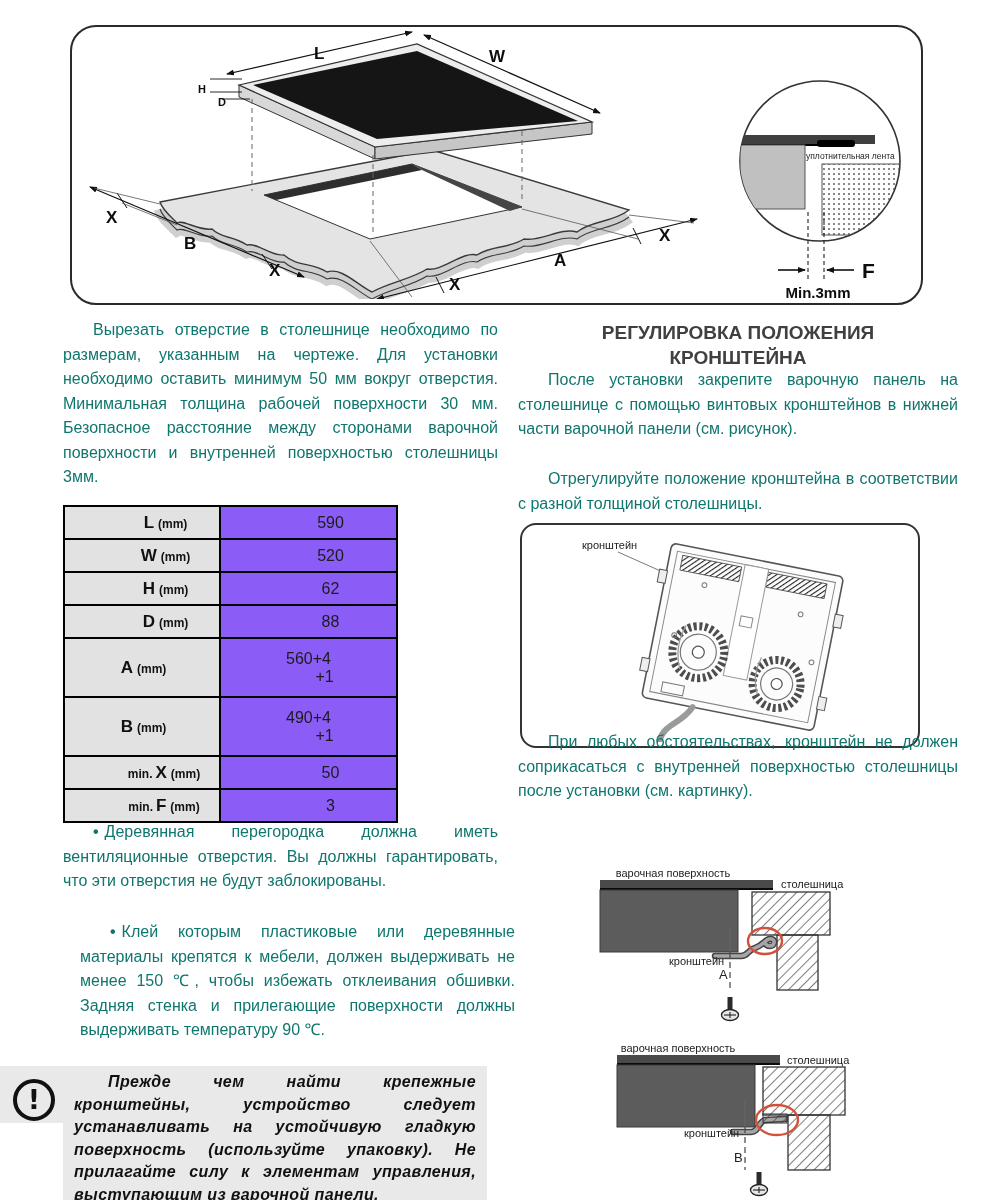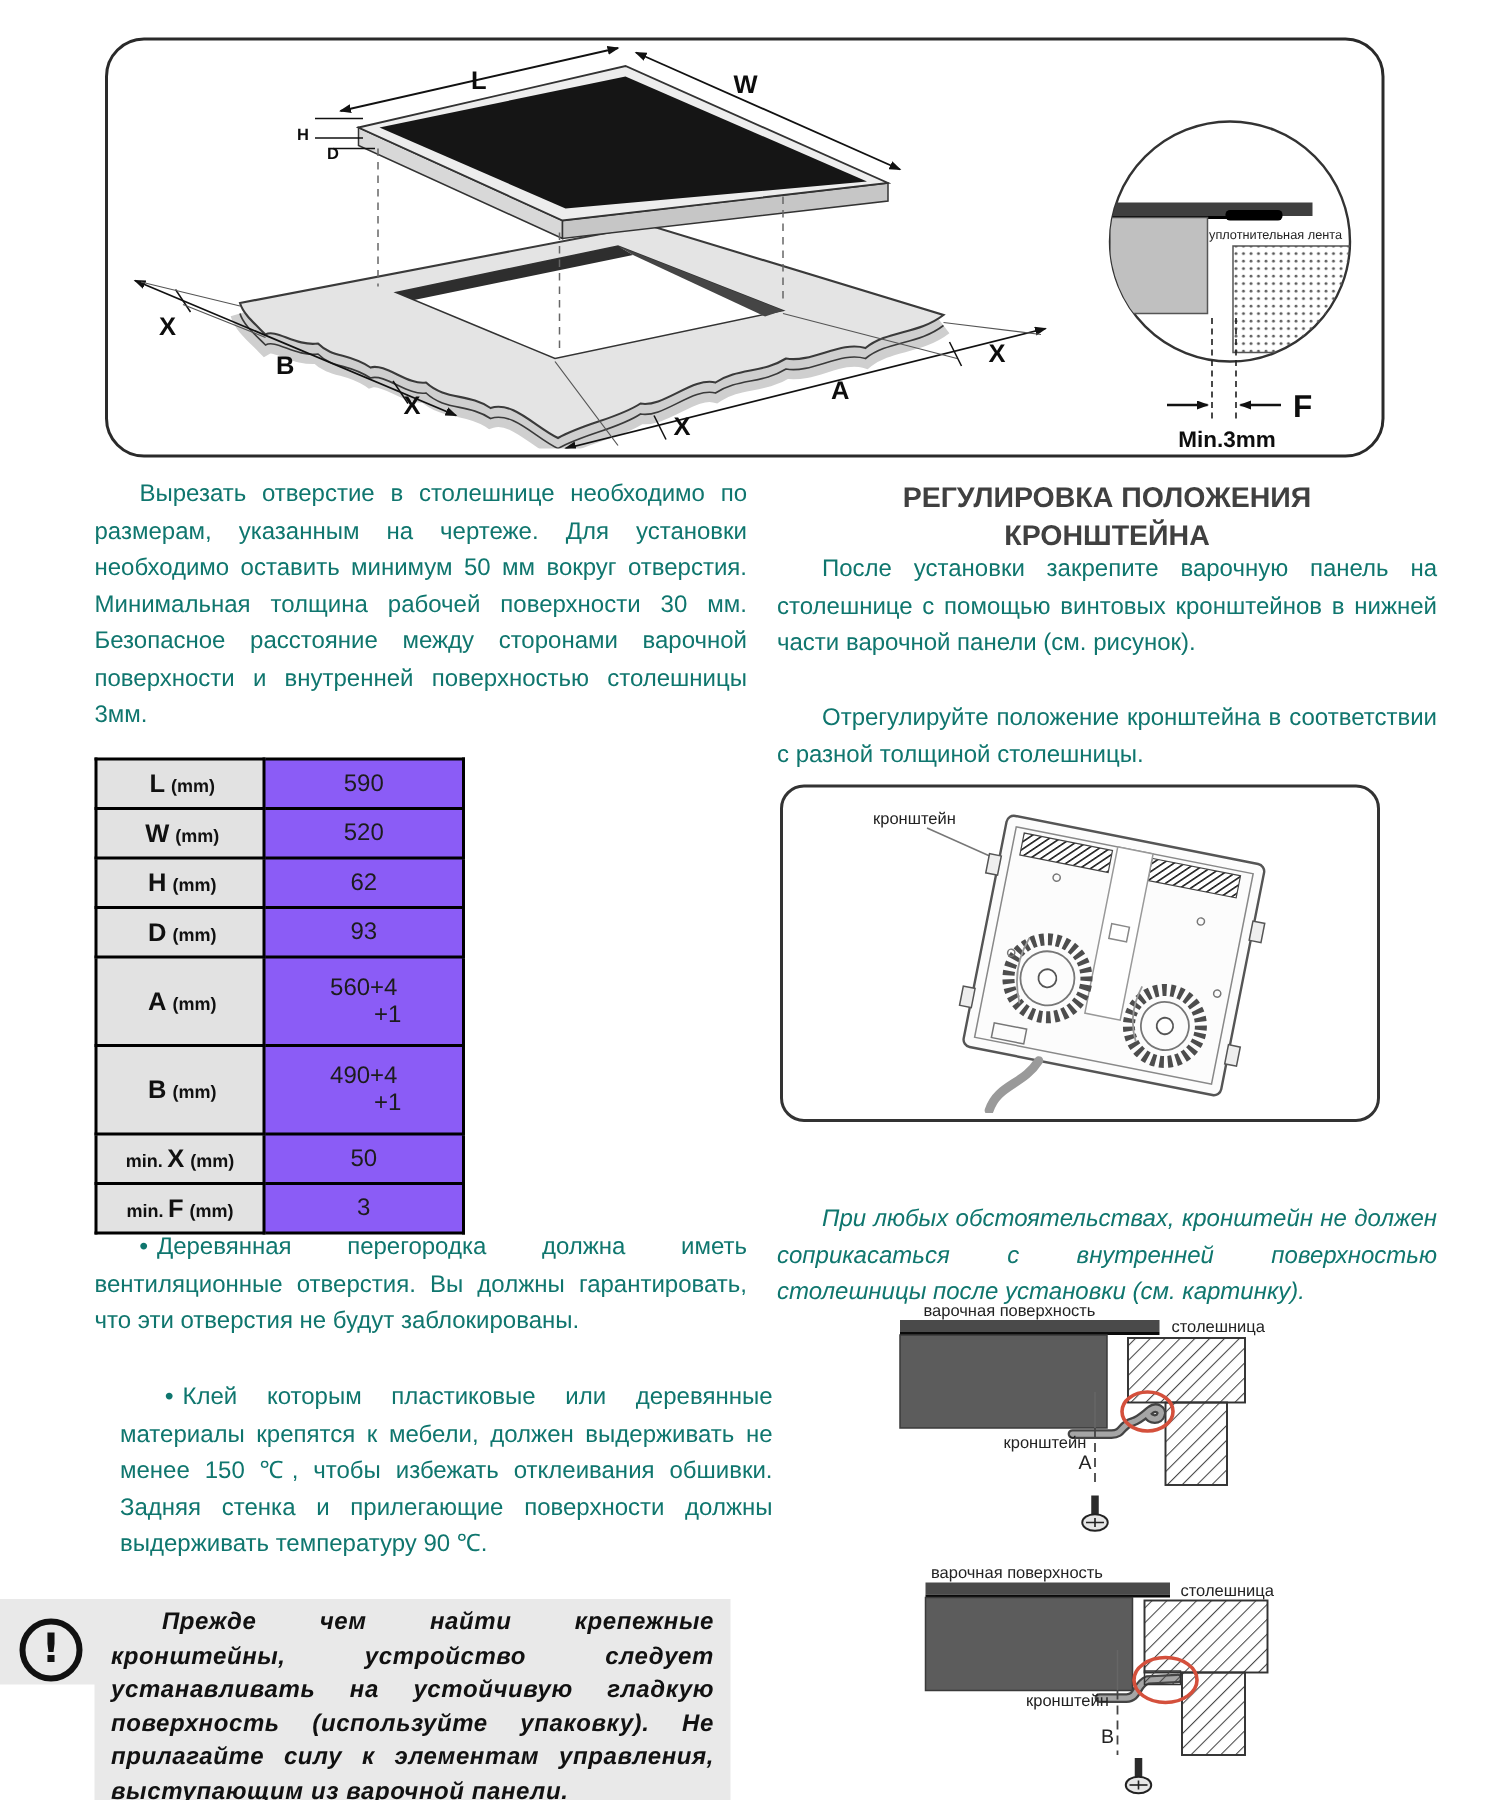--- a/index.html
+++ b/index.html
@@ -10,21 +10,21 @@
   .ind{text-indent:30px;}
   .bullet-mark{font-weight:bold;margin-right:6px;}
   
   .dim-table{position:absolute;left:63px;top:505px;border-collapse:collapse;table-layout:fixed;}
   .dim-table td{border:2px solid #000;padding:0;vertical-align:middle;}
   .dim-table .lab{width:110px;background:#e2e2e2;text-align:center;font-weight:bold;color:#111;}
   .dim-table .val{width:131px;text-align:center;font-size:16px;background:#8b5cf6;}
   .lab .big{font-size:17px;}
   .lab .pre{font-size:12px;margin-right:3px;}
   .lab .small{font-size:12px;margin-left:4px;}
-  .r1 td{height:31px;}
+  .r1 td{height:31px;padding-left:44px;}
   .r2 td{height:57px;}
   .v2{transform:translateX(16px);}
   
   .h-right{position:absolute;left:518px;top:320px;width:440px;text-align:center;
            font-weight:bold;font-size:19px;line-height:25px;color:#404040;}
   
   .fig-top{position:absolute;left:70px;top:25px;width:849px;height:276px;
            border:2.5px solid #2a2a2a;border-radius:26px;}
   .fig-hob{position:absolute;left:520px;top:523px;width:396px;height:221px;
            border:2px solid #333;border-radius:16px;}
@@ -166,21 +166,21 @@
       <tr class="r1">
         <td class="lab"><span class="pre"></span><span class="big">H</span><span class="small">(mm)</span></td>
         <td class="val">
             <div class="v1">62</div>
             <div class="v2"></div>
           </td>
       </tr>
       <tr class="r1">
         <td class="lab"><span class="pre"></span><span class="big">D</span><span class="small">(mm)</span></td>
         <td class="val">
-            <div class="v1">93</div>
+            <div class="v1">88</div>
             <div class="v2"></div>
           </td>
       </tr>
       <tr class="r2">
         <td class="lab"><span class="pre"></span><span class="big">A</span><span class="small">(mm)</span></td>
         <td class="val">
             <div class="v1">560+4</div>
             <div class="v2">+1</div>
           </td>
       </tr>
@@ -261,21 +261,21 @@
         <circle cx="40" cy="35" r="2.4" fill="none" stroke="#777"></circle>
         <circle cx="140" cy="45" r="2.4" fill="none" stroke="#777"></circle>
         <circle cx="160" cy="90" r="2.4" fill="none" stroke="#777"></circle>
         <circle cx="20" cy="90" r="2.4" fill="none" stroke="#777"></circle>
         <rect x="18" y="138" width="22" height="10" fill="none" stroke="#777" stroke-width="1"></rect>
         <path d="M52,157 C45,175 28,178 26,196" fill="none" stroke="#9a9a9a" stroke-width="6" stroke-linecap="round"></path>
       </g>
     </svg>
   </div>
 
-  <p class="para ind" style="left:518px;top:801px;width:440px;margin:0;font-style:italic;">При любых обстоятельствах, кронштейн не должен соприкасаться с внутренней поверхностью столешницы после установки (см. картинку).</p>
+  <p class="para ind" style="left:518px;top:730px;width:440px;margin:0;">При любых обстоятельствах, кронштейн не должен соприкасаться с внутренней поверхностью столешницы после установки (см. картинку).</p>
 
   <svg class="abs" style="left:565px;top:866px;" width="395" height="160" viewBox="0 0 395 160">
     <defs>
       <pattern id="h1" patternUnits="userSpaceOnUse" width="7" height="7" patternTransform="rotate(45)">
         <line x1="0" y1="0" x2="0" y2="7" stroke="#444" stroke-width="1.4"></line>
       </pattern>
     </defs>
     <text class="figlbl" x="108" y="11" text-anchor="middle">варочная поверхность</text>
     <rect x="35" y="14" width="173" height="8" fill="#4a4a4a"></rect>
     <rect x="35" y="22" width="173" height="2" fill="#0a0a0a"></rect>

